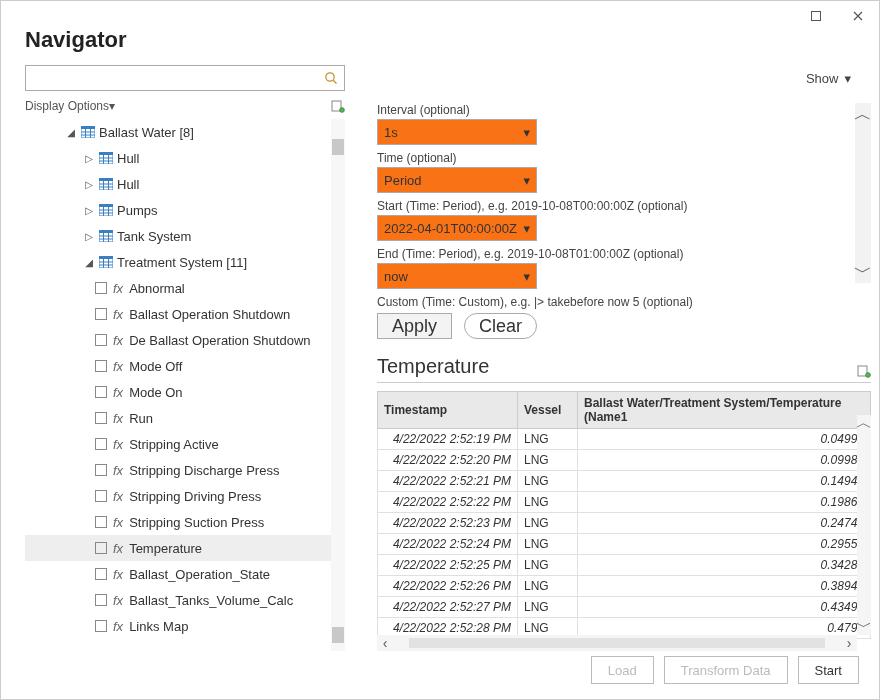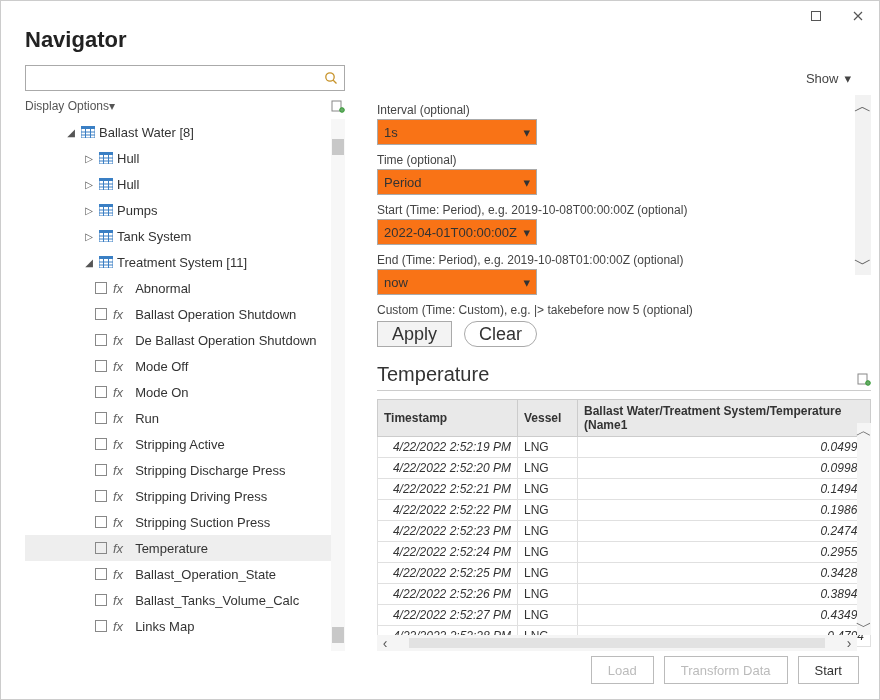--- a/index.html
+++ b/index.html
@@ -17,27 +17,27 @@
   .disp-opts { font-size:12px; color:#555; display:flex; align-items:center; gap:0; }
   .tree { flex:1; position:relative; overflow:hidden; }
   .tree-inner { position:absolute; inset:0; overflow:hidden; padding-right:14px; }
   .tree-scroll { position:absolute; right:0; top:0; width:14px; height:100%; background:#f7f7f7; }
   .tree-nub { position:absolute; left:1px; right:1px; background:#c8c8c8; }
   .node { display:flex; align-items:center; height:26px; white-space:nowrap; }
   .indent0 { padding-left:40px; } .indent1 { padding-left:58px; } .indent2 { padding-left:70px; }
   .caret { width:12px; display:inline-flex; justify-content:center; color:#555; font-size:10px; margin-right:4px; }
   .chk { width:12px; height:12px; border:1px solid #888; margin-right:6px; flex-shrink:0; }
   .tbicon { width:12px; height:12px; margin-right:6px; flex-shrink:0; }
-  .fx { font-style:italic; color:#666; margin-right:12px; }
+  .fx { font-style:italic; color:#666; margin-right:6px; }
   .selected { background:#eee; }
   .divider { width:20px; }
   .right { flex:1; display:flex; flex-direction:column; padding-left:12px; overflow:hidden; position:relative; }
-  .show-row { display:flex; justify-content:flex-end; align-items:center; height:26px; margin-bottom:4px; padding-right:20px; color:#444; gap:6px; }
+  .show-row { display:flex; justify-content:flex-end; align-items:center; height:26px; margin-bottom:12px; padding-right:20px; color:#444; gap:6px; }
   .right-form { position:relative; }
-  .fld-lbl { font-size:12px; color:#444; margin-top:8px; }
+  .fld-lbl { font-size:12px; color:#444; margin-top:0; }
   .combo { width:160px; height:26px; border:1px solid #aaa; display:flex; align-items:center; justify-content:space-between; padding:0 6px; margin-top:2px; margin-bottom:6px; font-size:13px; background:#f97316; }
   .btnrow { display:flex; gap:12px; margin-top:4px; }
   .btn { height:26px; border:1px solid #aaa; padding:0 14px; background:#f3f3f3; display:flex; align-items:center; cursor:pointer; font-size:18px; }
   .btn.plain { background:#fff;border-radius:13px; }
   .rscroll { position:absolute; right:0; top:0; width:16px; height:180px; background:#f2f2f2; display:flex; flex-direction:column; align-items:center; justify-content:space-between; padding:2px 0; }
   .rscroll span { color:#666; font-size:18px; line-height:1; }
   .preview-hdr { display:flex; justify-content:space-between; align-items:flex-end; border-bottom:1px solid #ccc; margin-top:16px; padding-bottom:4px; }
   .preview-hdr h2 { margin:0; font-weight:400; font-size:20px; color:#333; }
   .table-wrap { margin-top:8px; position:relative; flex:1; overflow:hidden; }
   table { border-collapse:collapse; width:100%; font-size:12px; }

